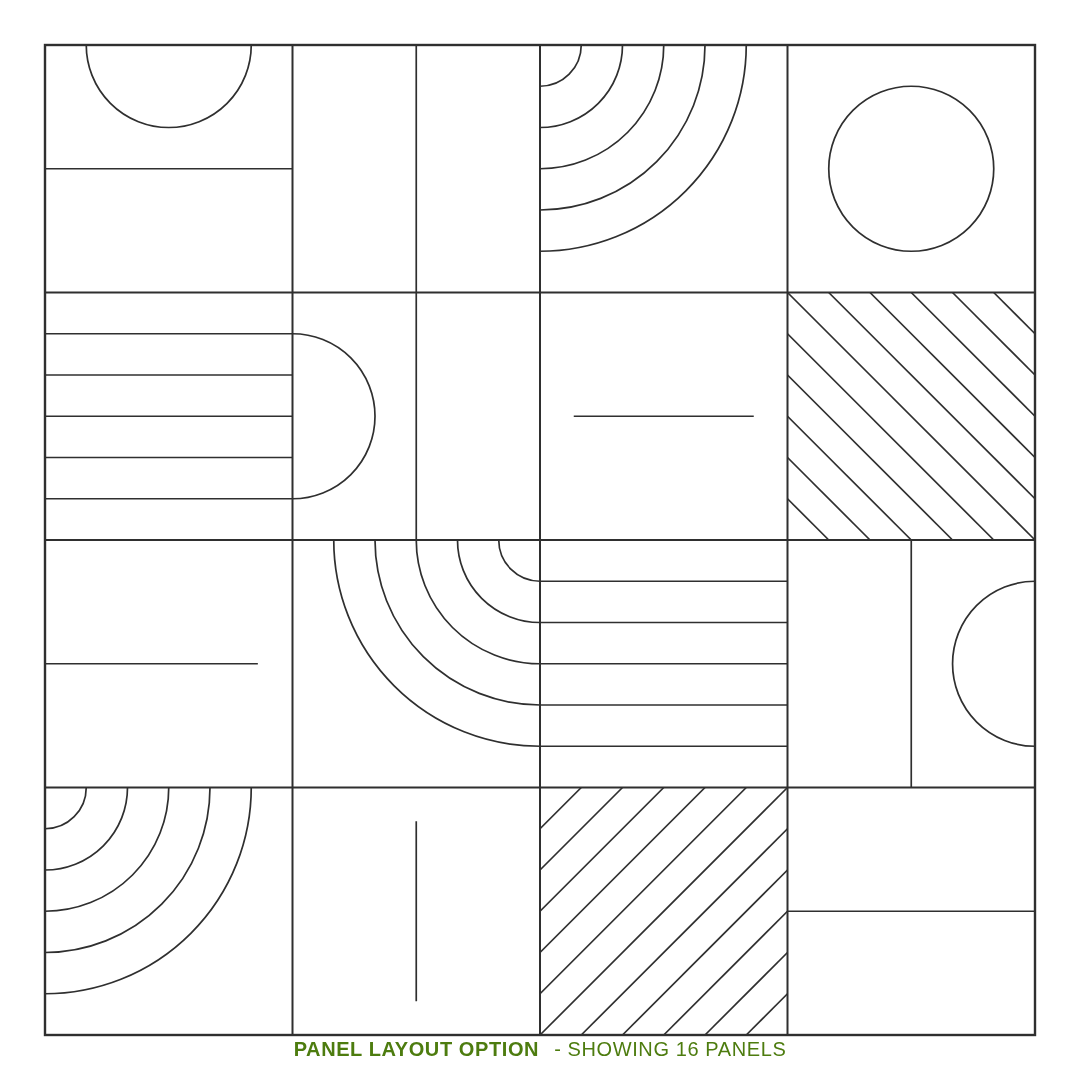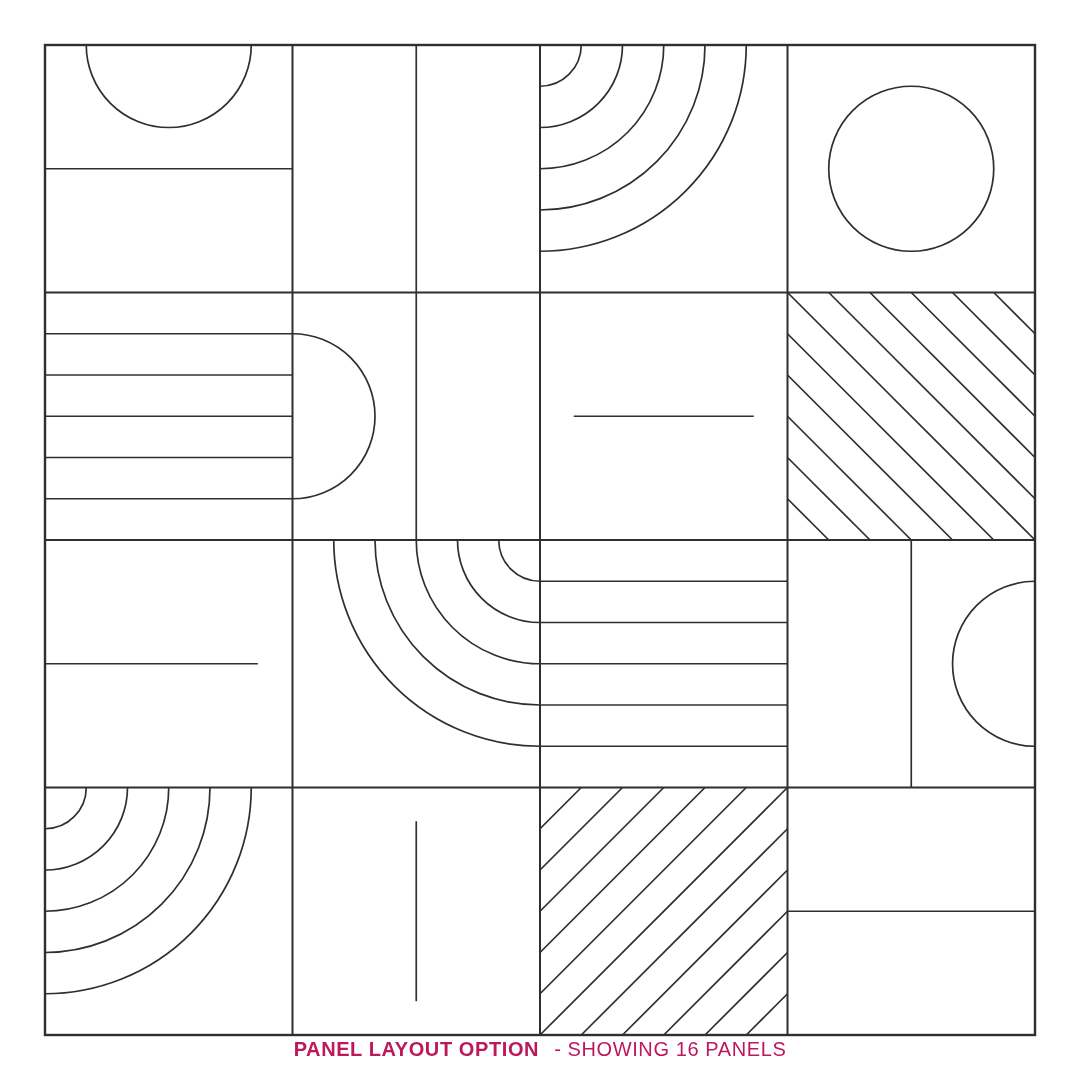--- a/index.html
+++ b/index.html
@@ -139,17 +139,17 @@
       <g stroke="#2f2f2f" stroke-width="2">
         <line x1="292.5" y1="45" x2="292.5" y2="1035"></line>
         <line x1="540" y1="45" x2="540" y2="1035"></line>
         <line x1="787.5" y1="45" x2="787.5" y2="1035"></line>
         <line x1="45" y1="292.5" x2="1035" y2="292.5"></line>
         <line x1="45" y1="540" x2="1035" y2="540"></line>
         <line x1="45" y1="787.5" x2="1035" y2="787.5"></line>
       </g>
       <rect x="45" y="45" width="990" height="990" fill="none" stroke="#2f2f2f" stroke-width="2.4"></rect>
     </svg>
-  <div class="caption" style="color: #be185d;">
+  <div class="caption" style="color: #4d7c0f;">
     <span class="strong">PANEL LAYOUT OPTION</span>
     <span class="regular">- SHOWING 16 PANELS</span>
   </div>
 </div>
 
 </body></html>

